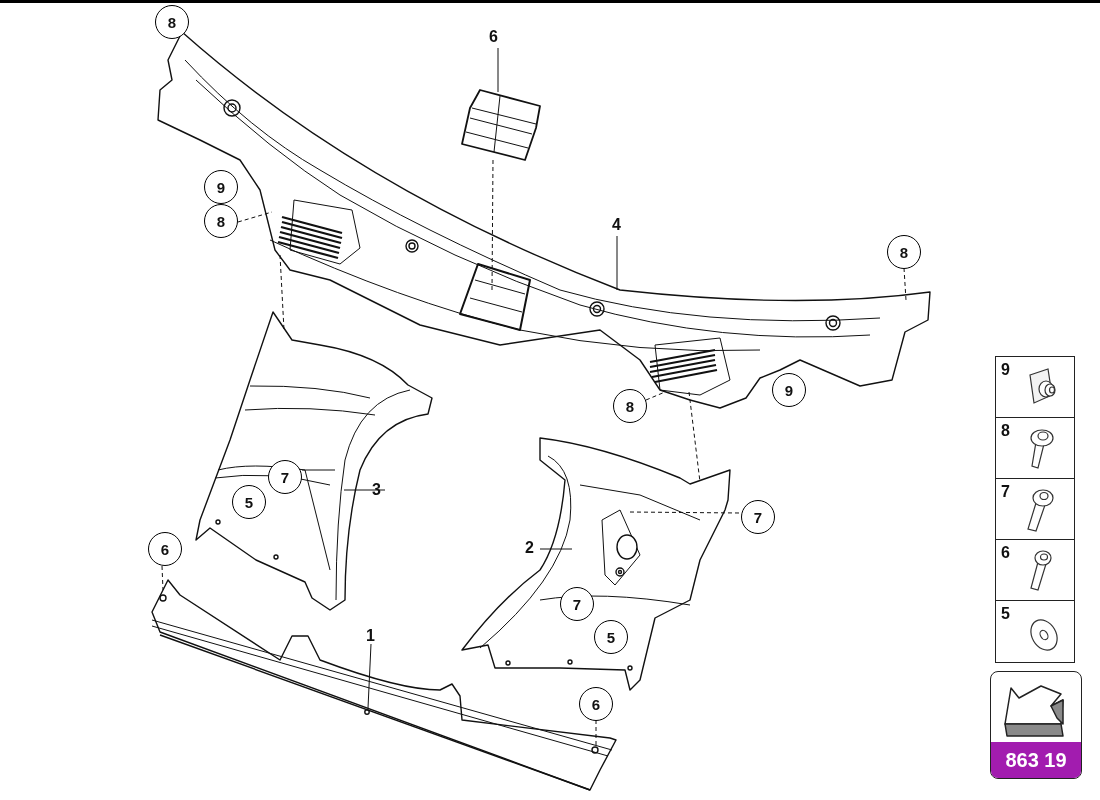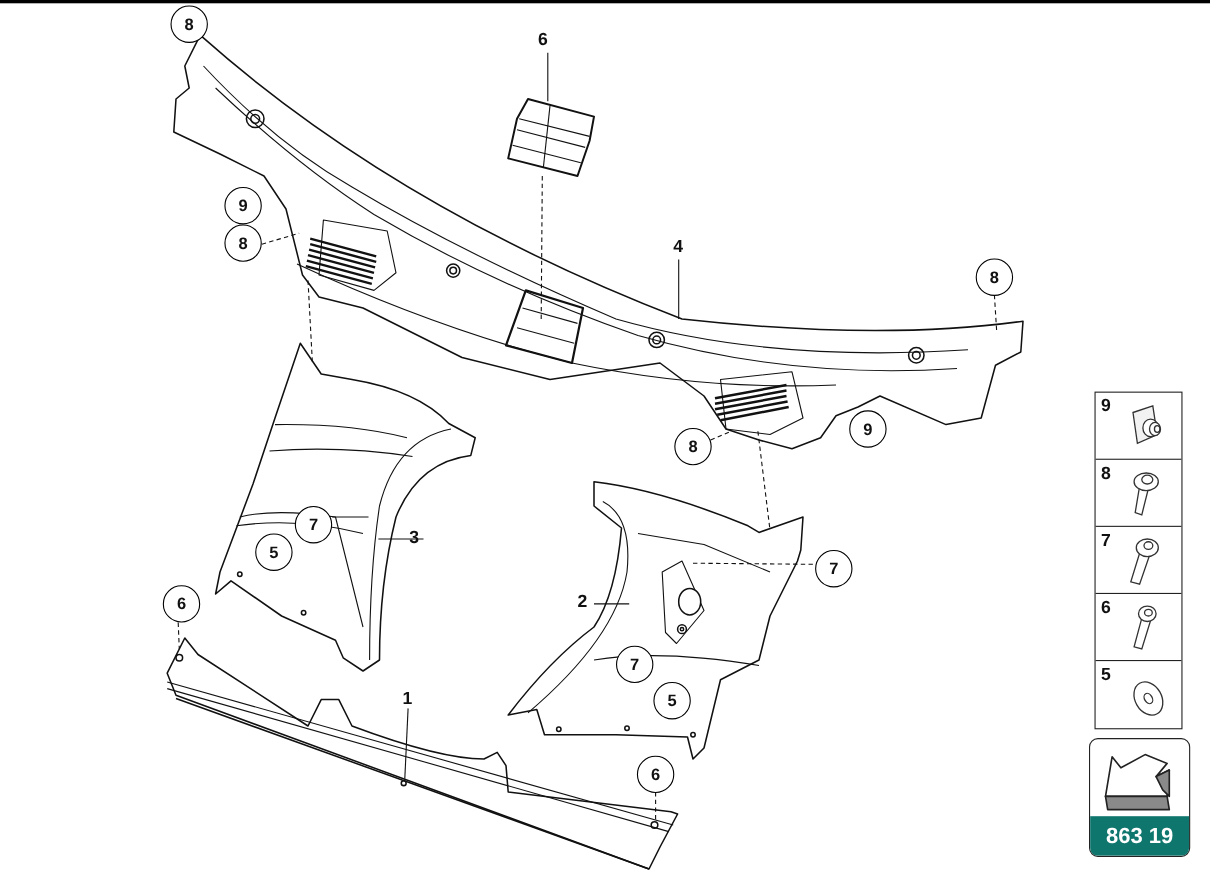--- a/index.html
+++ b/index.html
@@ -11,21 +11,21 @@
                background: #fff; box-sizing: border-box; display: flex; align-items: center;
                justify-content: center; font-weight: bold; font-size: 15px; color: #111; }
     .label { position: absolute; font-weight: bold; font-size: 16px; color: #111; }
     .legend { position: absolute; left: 995px; top: 356px; width: 80px; border: 1.5px solid #222; box-sizing: border-box; background:#fff; }
     .legend-cell { height: 61px; border-bottom: 1.5px solid #222; position: relative; box-sizing: border-box; }
     .legend-cell:last-child { border-bottom: none; }
     .legend-num { position: absolute; left: 5px; top: 4px; font-weight: bold; font-size: 16px; color:#111; }
     .legend-cell svg { position: absolute; left: 26px; top: 6px; }
     .badge { position: absolute; left: 990px; top: 671px; width: 92px; height: 108px; border: 1.5px solid #222;
              border-radius: 8px; box-sizing: border-box; overflow: hidden; background:#fff; }
-    .badge-code { position: absolute; left: 0; bottom: 0; width: 100%; height: 36px; background: #0f766e; color: #fff;
+    .badge-code { position: absolute; left: 0; bottom: 0; width: 100%; height: 36px; background: #a21caf; color: #fff;
                   font-weight: bold; font-size: 20px; display: flex; align-items: center; justify-content: center; }
     .badge svg { position: absolute; left: 10px; top: 8px; }
   </style>
 </head>
 <body>
 
 <div class="topbar"></div>
 
 <svg class="diagram" width="1100" height="800" viewBox="0 0 1100 800" fill="none" stroke="#111" stroke-width="1.4" stroke-linejoin="round">
 

